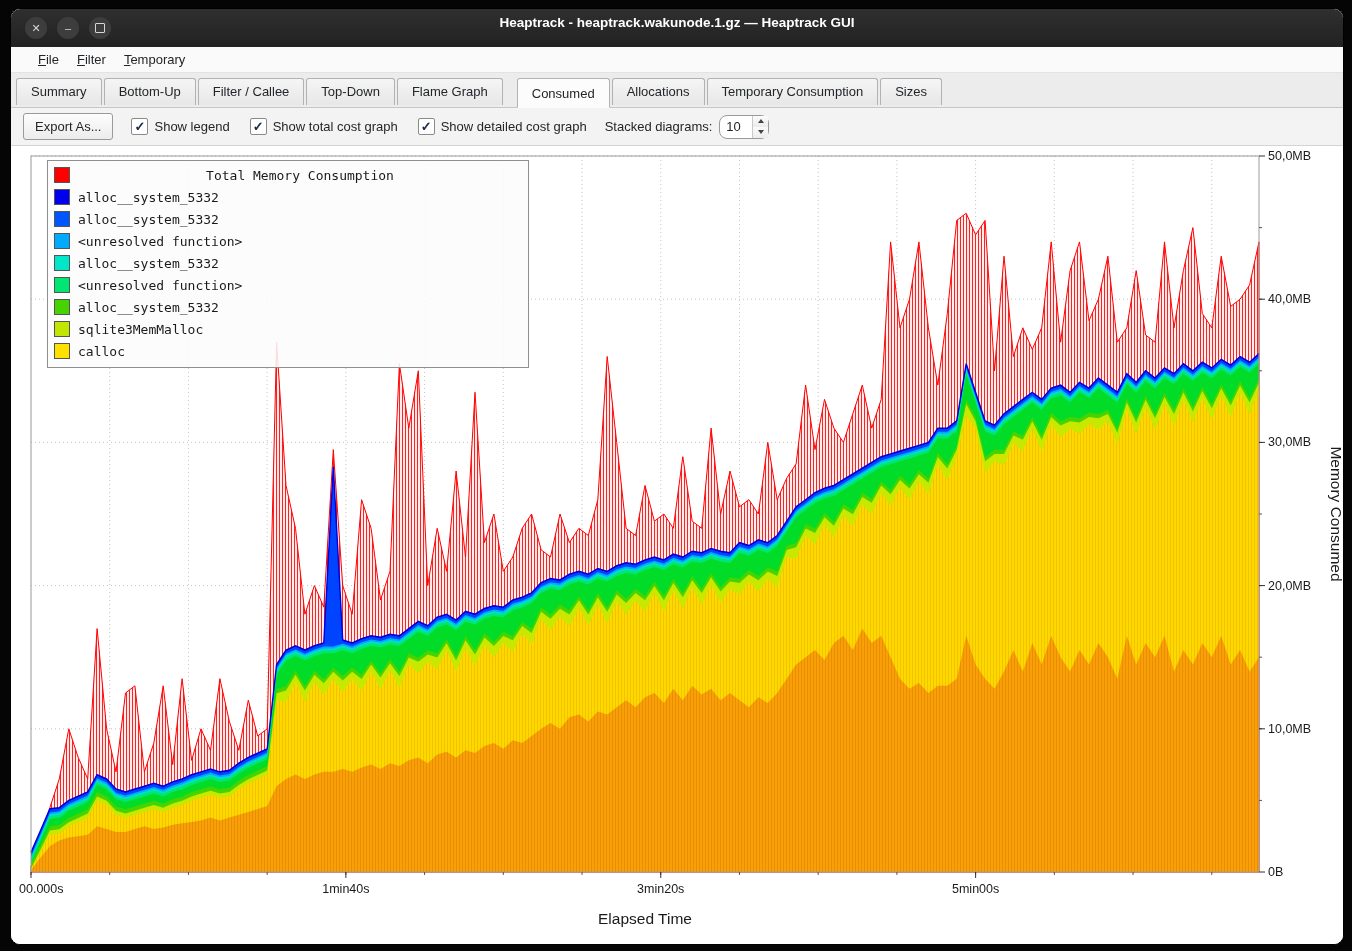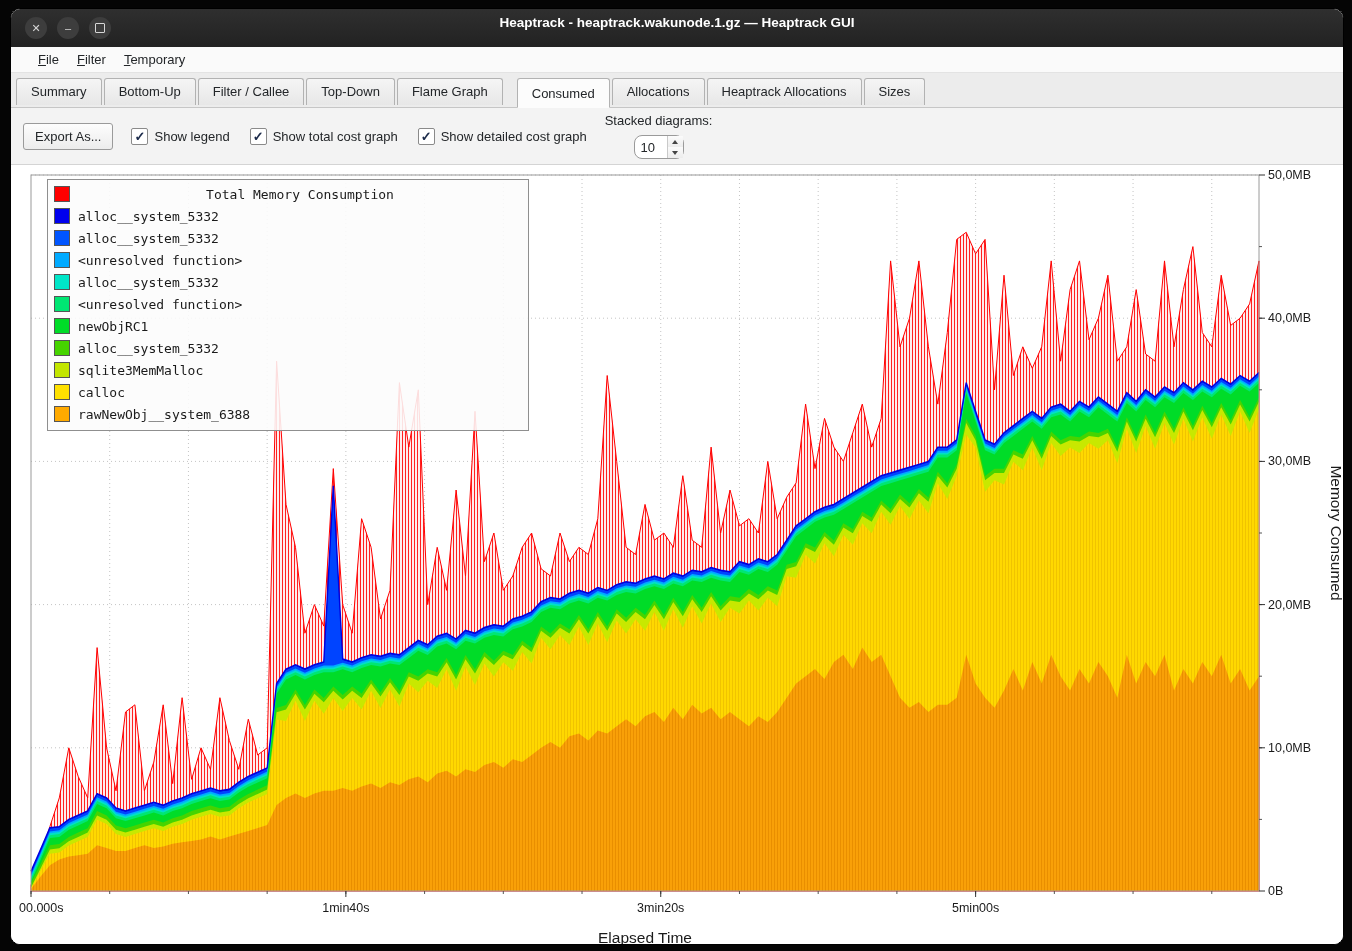--- a/index.html
+++ b/index.html
@@ -32,21 +32,21 @@
   .toolbar{background:#f3f3f3;border-bottom:1px solid #d4d4d4;display:flex;align-items:center;
            gap:18px;padding:5px 12px;flex:0 0 24px;font-size:13px;color:#232629;}
   .btn{background:linear-gradient(#fdfdfd,#ececec);border:1px solid #9a9a9a;border-radius:3px;
        padding:5px 11px;font-size:13px;color:#232629;cursor:default;}
   .cbwrap{display:flex;gap:20px;align-items:center;}
   .cb{display:flex;align-items:center;gap:6px;cursor:default;}
   .cbbox{width:15px;height:15px;background:#ffffff;border:1px solid #8a8a8a;border-radius:2px;
          display:flex;align-items:center;justify-content:center;font-size:13px;font-weight:bold;color:transparent;}
   .cbbox.checked{color:#1b2a4a;}
   .cbbox.checked::before{content:"✓";}
-  .spingroup{display:flex;align-items:center;gap:7px;flex-direction:column;}
+  .spingroup{display:flex;align-items:center;gap:7px;}
   .spinbox{display:flex;background:#ffffff;border:1px solid #9a9a9a;border-radius:8px;height:22px;align-items:stretch;}
   .spin-value{width:26px;display:flex;align-items:center;justify-content:flex-start;padding-left:6px;font-size:13px;}
   .spin-btns{display:flex;flex-direction:column;border-left:1px solid #c9c9c9;width:15px;}
   .spin-b{flex:1;display:flex;align-items:center;justify-content:center;background:linear-gradient(#fbfbfb,#ececec);}
   .tri-up{width:0;height:0;border-left:3.5px solid transparent;border-right:3.5px solid transparent;border-bottom:4.5px solid #444;}
   .tri-down{width:0;height:0;border-left:3.5px solid transparent;border-right:3.5px solid transparent;border-top:4.5px solid #444;}
   
   .chart-wrap{position:relative;flex:1;background:#ffffff;}
   .legend{position:absolute;left:36px;top:14px;width:468px;background:rgba(252,252,252,0.88);
           border:1px solid #8f8f8f;padding:3px 6px 5px 6px;font-family:"DejaVu Sans Mono",monospace;
@@ -84,21 +84,21 @@
     </nav>
 
   <div class="tabbar">
       <div class="tab">Summary</div>
       <div class="tab">Bottom-Up</div>
       <div class="tab">Filter / Callee</div>
       <div class="tab">Top-Down</div>
       <div class="tab">Flame Graph</div>
       <div class="tab active">Consumed</div>
       <div class="tab">Allocations</div>
-      <div class="tab">Heaptrack Allocations</div>
+      <div class="tab">Temporary Consumption</div>
       <div class="tab">Sizes</div>
     </div>
 
   <div class="toolbar">
     <button class="btn">Export As...</button>
     <div class="cbwrap">
         <label class="cb">
           <span class="cbbox checked"></span>
           <span>Show legend</span>
         </label>
@@ -244,35 +244,27 @@
         </div>
         <div class="lrow">
           <span class="swatch" style="background: rgb(0, 230, 200);"></span>
           <span class="ltext">alloc__system_5332</span>
         </div>
         <div class="lrow">
           <span class="swatch" style="background: rgb(0, 230, 115);"></span>
           <span class="ltext">&lt;unresolved function&gt;</span>
         </div>
         <div class="lrow">
-          <span class="swatch" style="background: rgb(0, 220, 40);"></span>
-          <span class="ltext">newObjRC1</span>
-        </div>
-        <div class="lrow">
           <span class="swatch" style="background: rgb(70, 212, 0);"></span>
           <span class="ltext">alloc__system_5332</span>
         </div>
         <div class="lrow">
           <span class="swatch" style="background: rgb(195, 230, 0);"></span>
           <span class="ltext">sqlite3MemMalloc</span>
         </div>
         <div class="lrow">
           <span class="swatch" style="background: rgb(255, 225, 0);"></span>
           <span class="ltext">calloc</span>
         </div>
-        <div class="lrow">
-          <span class="swatch" style="background: rgb(255, 170, 0);"></span>
-          <span class="ltext">rawNewObj__system_6388</span>
-        </div>
       </div>
   </div>
 
 </div>
 
 </body></html>

